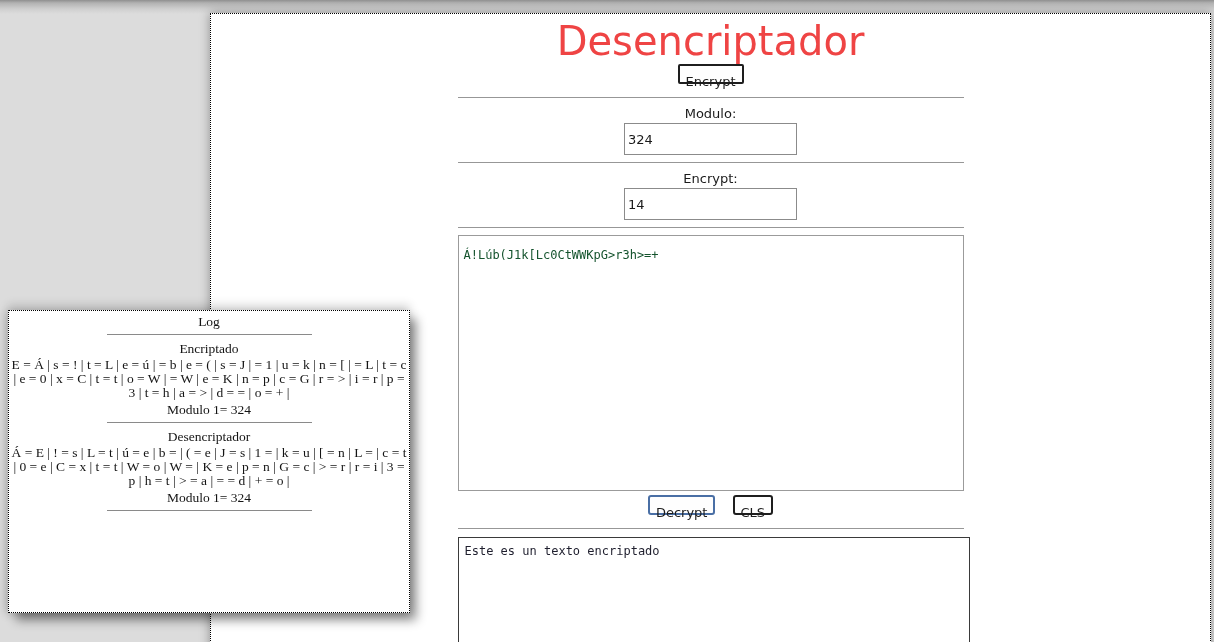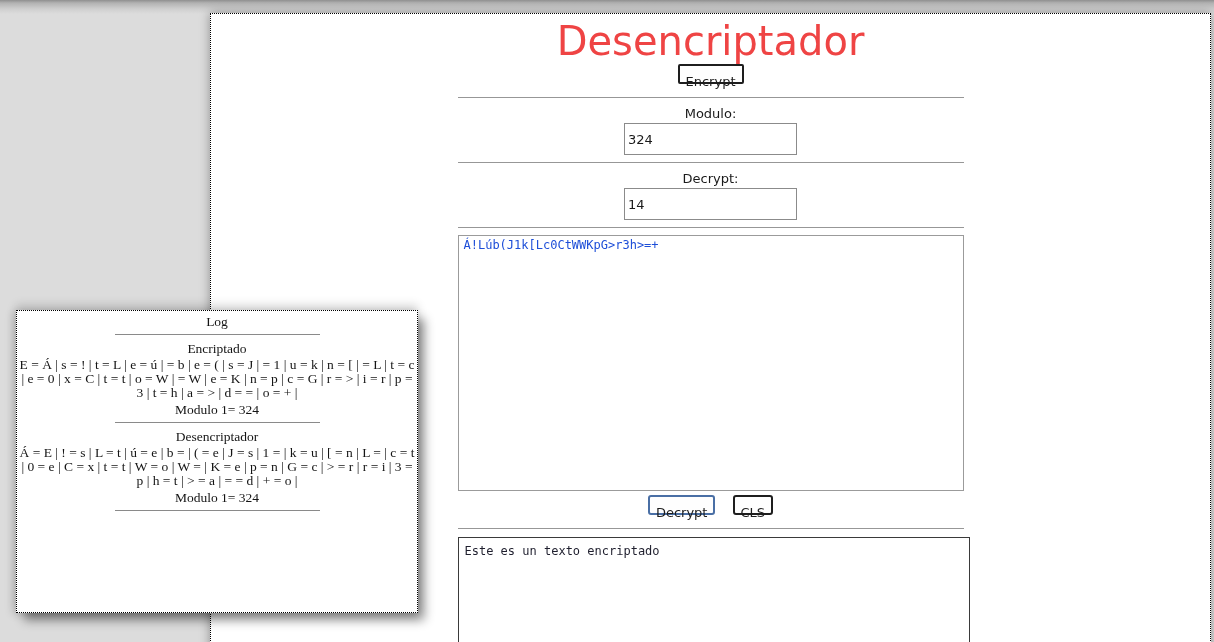--- a/index.html
+++ b/index.html
@@ -74,43 +74,43 @@
     background: #fff;
   }
   textarea.big-box {
     display: block;
     width: 506px; height: 256px;
     margin: 6px auto 0 auto;
     border: 1px solid #9b9b9b;
     resize: none;
     font-family: "DejaVu Sans Mono", "Liberation Mono", monospace;
     font-size: 12px; line-height: 15px;
-    color: #1d4ed8;
-    padding: 2px 5px;
+    color: #14532d;
+    padding: 12px 5px;
     background: #fff;
     outline: none;
   }
   .btn-row { text-align: center; margin-top: 4px; }
   .btn-row .btn { margin: 0 6px; }
   textarea.out-box {
     display: block;
     width: 512px; height: 200px;
     margin: 7px auto 0 auto;
     border: 1px solid #3a3a3a;
     resize: none;
     font-family: "DejaVu Sans Mono", "Liberation Mono", monospace;
     font-size: 12px; line-height: 15px;
     color: #1f1f2e;
     padding: 6px 6px;
     background: #fff;
     outline: none;
   }
   
   .log-panel {
-    position: absolute; left: 16px; top: 310px;
+    position: absolute; left: 8px; top: 310px;
     width: 402px; height: 303px;
     background: #ffffff;
     border: 1px dotted #000;
     box-shadow: 7px 8px 10px -1px rgba(0,0,0,0.45),
                 0 -5px 9px rgba(0,0,0,0.16),
                 -4px 2px 8px rgba(0,0,0,0.12);
     z-index: 2;
     font-family: "Liberation Serif", "DejaVu Serif", serif;
     font-size: 13.5px; line-height: 15px;
     color: #141414;
@@ -144,21 +144,21 @@
   </div>
 
   <div class="col">
     <hr class="main-hr">
 
     <div class="field-label">Modulo:</div>
     <input class="field-input" type="text" value="324" style="">
 
     <hr class="main-hr">
 
-    <div class="field-label">Decrypt:</div>
+    <div class="field-label">Encrypt:</div>
     <input class="field-input" type="text" value="14" style="">
 
     <hr class="main-hr">
 
     <textarea class="big-box" spellcheck="false" style="">Á!Lúb(J1k[Lc0CtWWKpG&gt;r3h&gt;=+</textarea>
 
     <div class="btn-row">
       <button class="btn btn-decrypt">Decrypt</button>
       <button class="btn btn-cls">CLS</button>
     </div>

